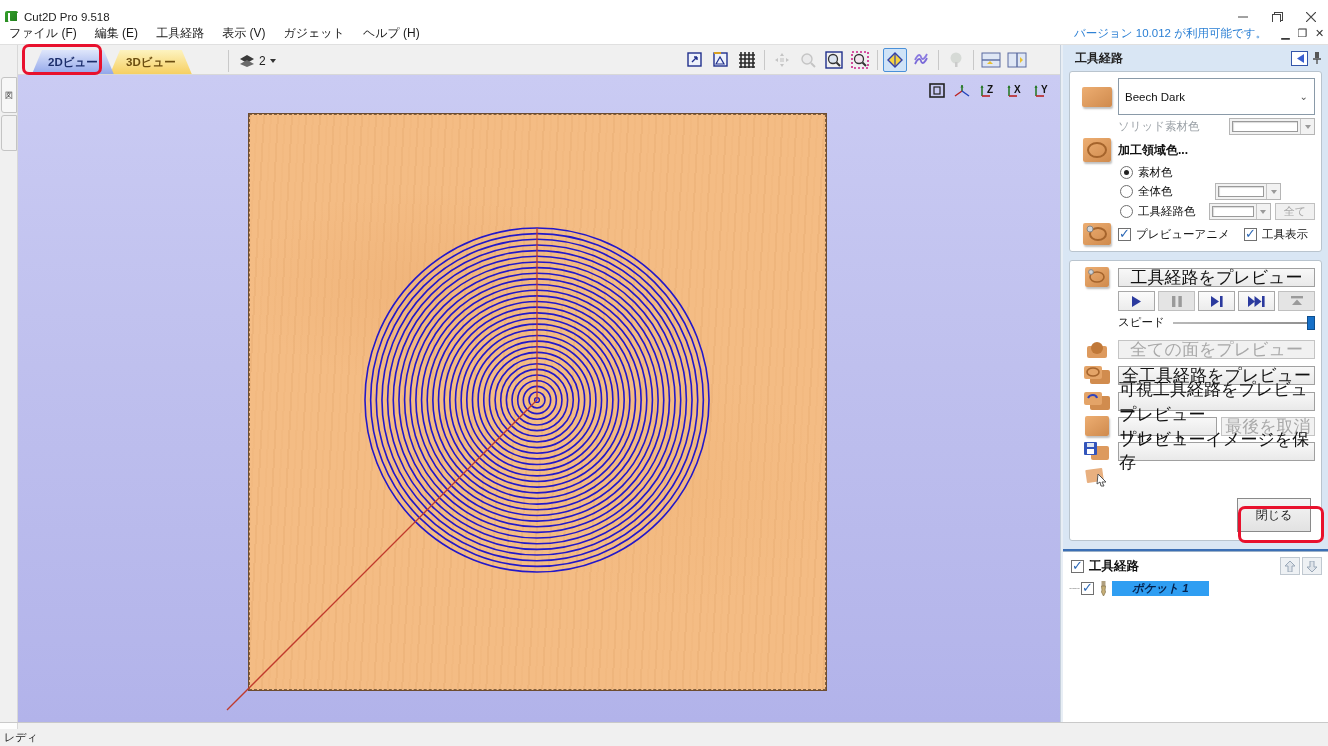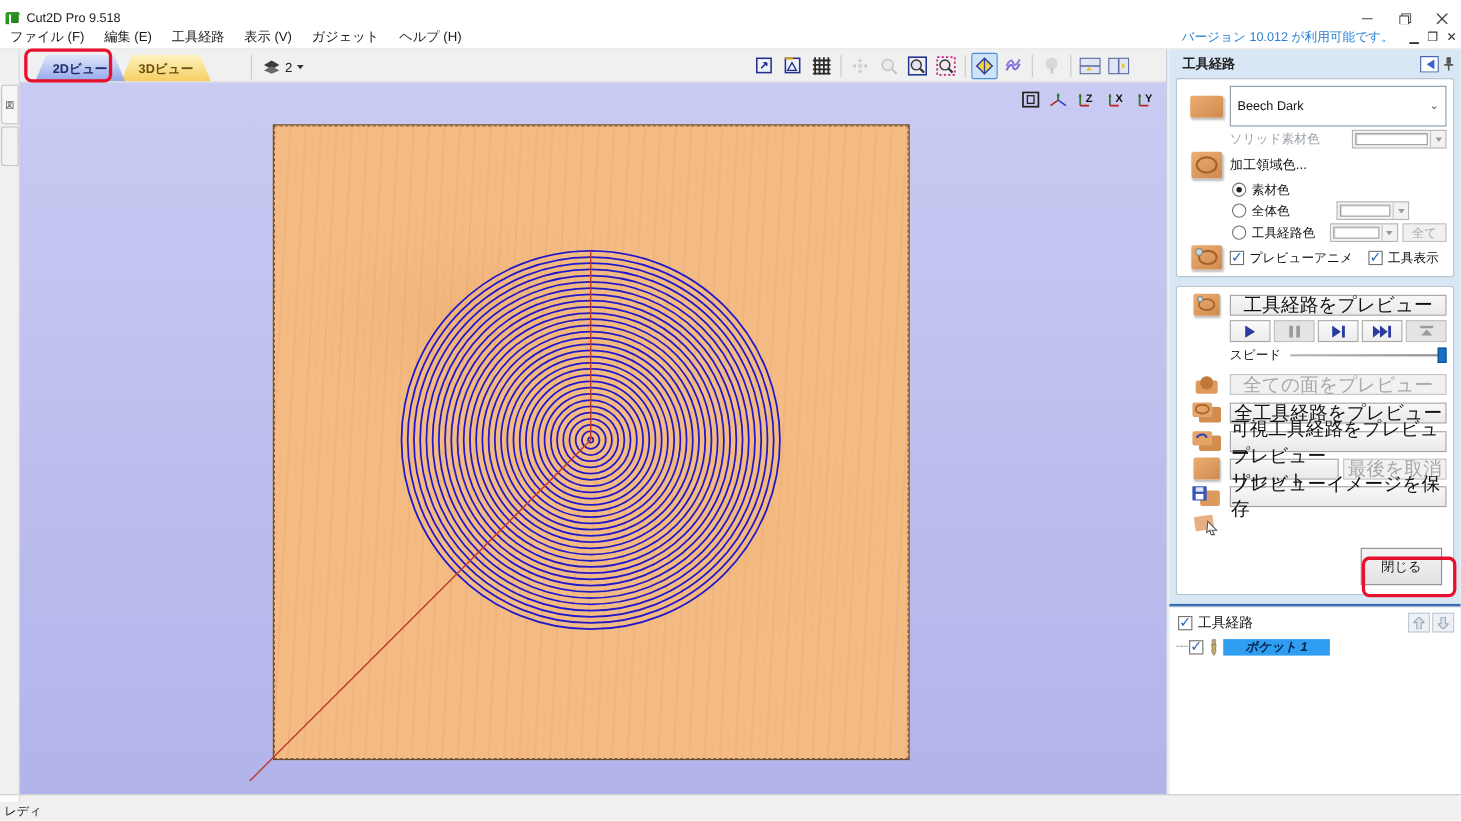--- a/index.html
+++ b/index.html
@@ -74,21 +74,21 @@
   .mrow { display:flex; align-items:center; margin-bottom:3px; }
   .icon-col { width:42px; flex:0 0 42px; display:flex; justify-content:center; }
   .wood { background:linear-gradient(145deg,#edae72,#cf8a4d); border-radius:2px; box-shadow:1px 2px 2px rgba(0,0,0,.25); position:relative; }
   .sel-box { flex:1; height:37px; border:1px solid #8a9aa8; background:#fff; display:flex; align-items:center; padding:0 6px; font-size:11.5px; color:#111; }
   .sel-box .chev { margin-left:auto; color:#555; font-size:10px; }
   .gray-label { color:#9aa0a6; font-size:11.5px; }
   .swatch-dd { height:17px; border:1px solid #b5b5b5; background:#f2f2f2; display:flex; align-items:center; }
   .swatch-dd .well { flex:1; height:11px; margin:0 2px; background:#fff; border:1px solid #9a9a9a; box-shadow:inset 1px 1px 1px rgba(0,0,0,.15); }
   .swatch-dd .btn { width:14px; height:100%; display:flex; align-items:center; justify-content:center; border-left:1px solid #c5c5c5; }
   .swatch-dd .btn .dd-caret { border-top-color:#9a9a9a; }
-  .bold-label { font-weight:normal; font-size:12px; color:#111; }
+  .bold-label { font-weight:bold; font-size:12px; color:#111; }
   .radio { width:13px; height:13px; border:1px solid #707070; border-radius:50%; background:#fff; margin-right:5px; flex:0 0 13px; position:relative; }
   .radio.checked::after { content:""; position:absolute; left:3px; top:3px; width:5px; height:5px; border-radius:50%; background:#222; }
   .checkbox { width:13px; height:13px; border:1px solid #707070; background:#fff; margin-right:5px; flex:0 0 13px; position:relative; }
   .checkbox.checked::after { content:"✓"; position:absolute; left:0px; top:-3px; font-size:13px; font-weight:bold; color:#2b67b5; }
   .small-label { font-size:11.5px; color:#111; }
   .mini-btn { height:17px; padding:0 8px; border:1px solid #c0c0c0; background:#f0f0f0; color:#a8a8a8; font-size:11px; display:flex; align-items:center; }
 
   .card-controls { padding:6px 6px 4px 6px; }
   .crow { display:flex; align-items:center; margin-bottom:4px; }
   .panel-btn { flex:1; height:19px; border:1px solid #a0a0a0; background:linear-gradient(#f8f8f8,#e9e9e9); font-size:17px; color:#111; display:flex; align-items:center; justify-content:center; }

